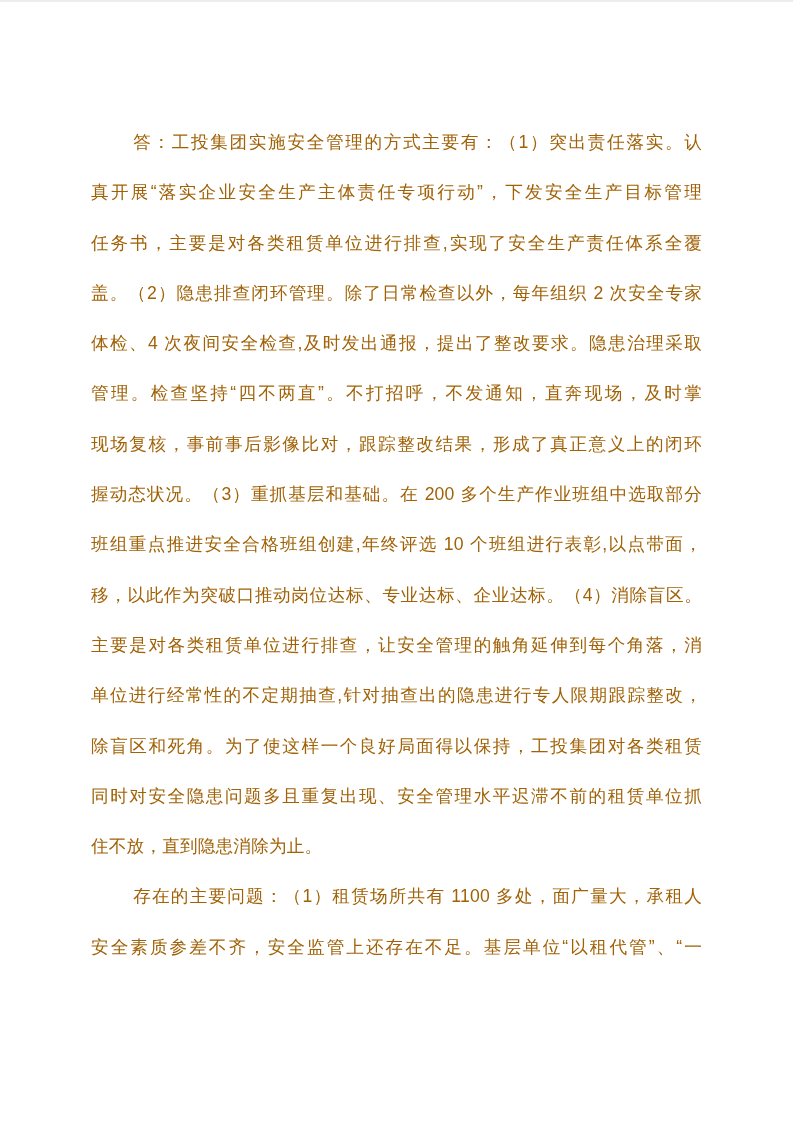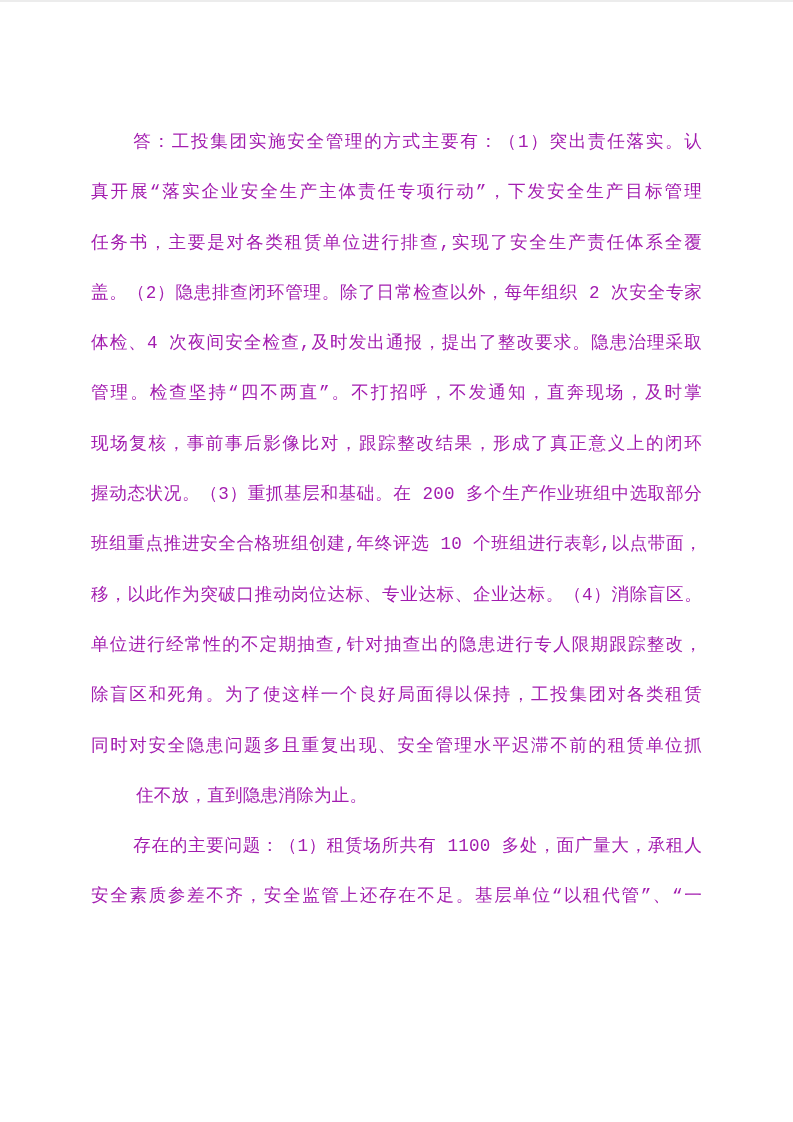--- a/index.html
+++ b/index.html
@@ -20,53 +20,52 @@
   .doc {
     position: absolute;
     left: 91px;
     top: 115px;
     width: 611px;
   }
   .line {
     height: 50.3px;
     line-height: 50.3px;
     font-size: 17.6px;
-    color: #a21caf;
+    color: #a16207;
     text-align: justify;
     text-align-last: justify;
     -moz-text-align-last: justify;
     letter-spacing: 0.2px;
     white-space: normal;
     overflow: hidden;
-    font-family: Liberation Mono, monospace;
   }
   .line.indent {
     text-indent: 2.4em;
   }
   .line.para-end {
     text-align-last: left;
-    margin-left: 45px;
     -moz-text-align-last: left;
   }
 </style>
 </head>
 <body>
 
 <div class="page">
   <div class="doc">
       <div class="line indent">答：工投集团实施安全管理的方式主要有：（1）突出责任落实。认</div>
       <div class="line">真开展“落实企业安全生产主体责任专项行动”，下发安全生产目标管理</div>
       <div class="line">任务书，主要是对各类租赁单位进行排查,实现了安全生产责任体系全覆</div>
       <div class="line">盖。（2）隐患排查闭环管理。除了日常检查以外，每年组织 2 次安全专家</div>
       <div class="line">体检、4 次夜间安全检查,及时发出通报，提出了整改要求。隐患治理采取</div>
       <div class="line">管理。检查坚持“四不两直”。不打招呼，不发通知，直奔现场，及时掌</div>
       <div class="line">现场复核，事前事后影像比对，跟踪整改结果，形成了真正意义上的闭环</div>
       <div class="line">握动态状况。（3）重抓基层和基础。在 200 多个生产作业班组中选取部分</div>
       <div class="line">班组重点推进安全合格班组创建,年终评选 10 个班组进行表彰,以点带面，</div>
       <div class="line">移，以此作为突破口推动岗位达标、专业达标、企业达标。（4）消除盲区。</div>
+      <div class="line">主要是对各类租赁单位进行排查，让安全管理的触角延伸到每个角落，消</div>
       <div class="line">单位进行经常性的不定期抽查,针对抽查出的隐患进行专人限期跟踪整改，</div>
       <div class="line">除盲区和死角。为了使这样一个良好局面得以保持，工投集团对各类租赁</div>
       <div class="line">同时对安全隐患问题多且重复出现、安全管理水平迟滞不前的租赁单位抓</div>
       <div class="line para-end">住不放，直到隐患消除为止。</div>
       <div class="line indent">存在的主要问题：（1）租赁场所共有 1100 多处，面广量大，承租人</div>
       <div class="line">安全素质参差不齐，安全监管上还存在不足。基层单位“以租代管”、“一</div>
     </div>
 </div>
 
 </body></html>

